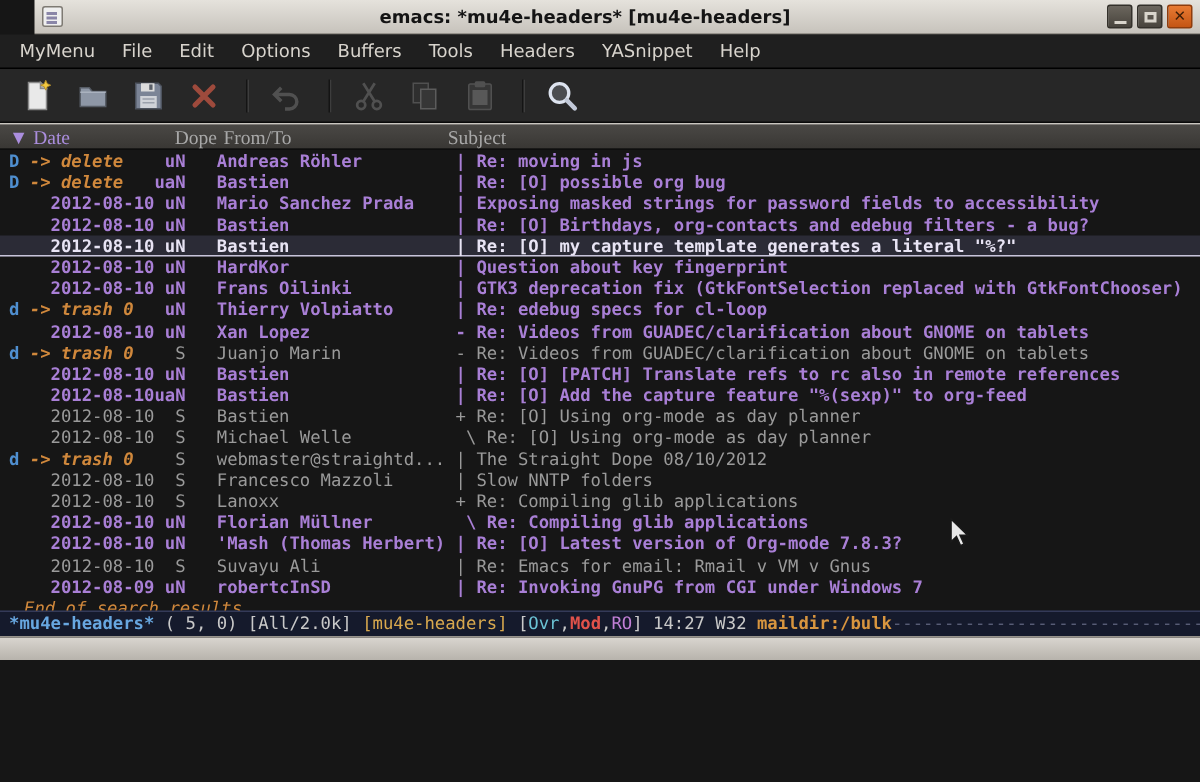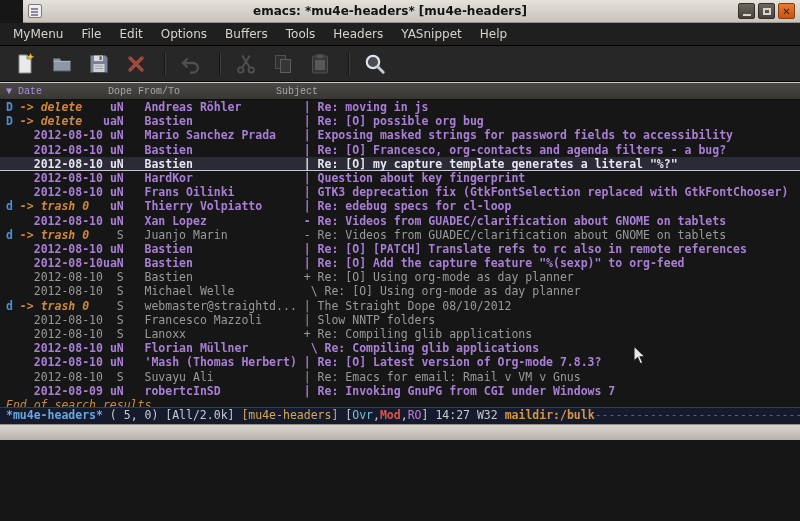--- a/index.html
+++ b/index.html
@@ -39,35 +39,35 @@
     display:flex; align-items:center; padding:0 8px; }
   .tbtn { width:34px; height:30px; display:flex; align-items:center; justify-content:center;
     border-radius:3px; margin-right:3px; }
   .tbtn svg { width:24px; height:24px; }
   .tbtn.disabled { opacity:.42; }
   .tsep { width:2px; height:22px; margin:0 8px; background:#141414; border-right:1px solid #3d3d3d; }
   
   .headerline { position:relative; height:18px;
     background:linear-gradient(#4a4845,#393734);
     border-top:1px solid #c9c6c0; border-bottom:1px solid #0e0e0e;
-    font-family:Liberation Mono, monospace; font-size:10px; }
+    font-family:Liberation Serif, serif; font-size:13px; }
   .hcol { position:absolute; top:1px; line-height:15px; color:var(--hdr_label,#a8a8a8); white-space:pre; }
   .hcol.accent { color:var(--header_accent,#ab8ede); }
   
   .buffer { height:307px; overflow:hidden;
     font-family:"DejaVu Sans Mono","Liberation Mono",monospace;
     font-size:11.5px; line-height:14.2px; }
   .hrow { height:14.2px; white-space:pre; padding-left:6px; }
   .hrow .mk { color:var(--mark,#4f8fd0); font-weight:bold; }
   .hrow .tg { color:var(--marked_target,#d0883c); font-style:italic; font-weight:bold; }
   .hrow.unread .tx { color:var(--unread,#a97fd6); font-weight:bold; }
   .hrow.seen .tx { color:var(--seen,#999); }
   .hrow.current { background:var(--current_bg,#2b2b36); box-shadow:inset 0 -1px 0 #c8c4da; }
   .hrow.current .tx { color:var(--current_fg,#e8e4f4); font-weight:bold; }
-  .end-line { white-space:pre; padding-left:6px; height:14.2px;
+  .end-line { white-space:pre; padding-left:16px; height:14.2px;
     color:var(--marked_target,#d0883c); font-style:italic; }
   
   .modeline { height:17px; background:var(--modeline_bg,#151a2c); border-top:1px solid #343a58;
     font-family:"DejaVu Sans Mono","Liberation Mono",monospace; font-size:11.5px;
     line-height:15px; white-space:pre; color:#c9c9c9; padding-left:6px; overflow:hidden; }
   .ml-buf { color:var(--modeline_buffer,#68a7e0); font-weight:bold; }
   .ml-mode { color:var(--modeline_mode,#d8a84e); }
   .ml-maildir { color:var(--modeline_maildir,#d8953f); font-weight:bold; }
   .ml-filler { color:#5a5f78; }
   .fl-cyan { color:var(--modeline_ovr,#6cc3d5); }
@@ -181,21 +181,21 @@
       <span class="hcol" style="left: calc(17ch + 6px);">Dope</span>
       <span class="hcol" style="left: calc(22ch + 6px);">From/To</span>
       <span class="hcol" style="left: calc(45ch + 6px);">Subject</span>
     </div>
 
   <div class="buffer">
     <div id="rows">
         <div class="hrow unread"><span class="mk">D </span><span class="tg">-&gt; delete   </span><span class="tx"> uN   Andreas Röhler         | Re: moving in js</span></div>
         <div class="hrow unread"><span class="mk">D </span><span class="tg">-&gt; delete   </span><span class="tx">uaN   Bastien                | Re: [O] possible org bug</span></div>
         <div class="hrow unread"><span class="mk">  </span><span class="tx">  2012-08-10</span><span class="tx"> uN   Mario Sanchez Prada    | Exposing masked strings for password fields to accessibility</span></div>
-        <div class="hrow unread"><span class="mk">  </span><span class="tx">  2012-08-10</span><span class="tx"> uN   Bastien                | Re: [O] Francesco, org-contacts and agenda filters - a bug?</span></div>
+        <div class="hrow unread"><span class="mk">  </span><span class="tx">  2012-08-10</span><span class="tx"> uN   Bastien                | Re: [O] Birthdays, org-contacts and edebug filters - a bug?</span></div>
         <div class="hrow current"><span class="mk">  </span><span class="tx">  2012-08-10</span><span class="tx"> uN   Bastien                | Re: [O] my capture template generates a literal "%?"</span></div>
         <div class="hrow unread"><span class="mk">  </span><span class="tx">  2012-08-10</span><span class="tx"> uN   HardKor                | Question about key fingerprint</span></div>
         <div class="hrow unread"><span class="mk">  </span><span class="tx">  2012-08-10</span><span class="tx"> uN   Frans Oilinki          | GTK3 deprecation fix (GtkFontSelection replaced with GtkFontChooser)</span></div>
         <div class="hrow unread"><span class="mk">d </span><span class="tg">-&gt; trash 0  </span><span class="tx"> uN   Thierry Volpiatto      | Re: edebug specs for cl-loop</span></div>
         <div class="hrow unread"><span class="mk">  </span><span class="tx">  2012-08-10</span><span class="tx"> uN   Xan Lopez              - Re: Videos from GUADEC/clarification about GNOME on tablets</span></div>
         <div class="hrow seen"><span class="mk">d </span><span class="tg">-&gt; trash 0  </span><span class="tx">  S   Juanjo Marin           - Re: Videos from GUADEC/clarification about GNOME on tablets</span></div>
         <div class="hrow unread"><span class="mk">  </span><span class="tx">  2012-08-10</span><span class="tx"> uN   Bastien                | Re: [O] [PATCH] Translate refs to rc also in remote references</span></div>
         <div class="hrow unread"><span class="mk">  </span><span class="tx">  2012-08-10</span><span class="tx">uaN   Bastien                | Re: [O] Add the capture feature "%(sexp)" to org-feed</span></div>
         <div class="hrow seen"><span class="mk">  </span><span class="tx">  2012-08-10</span><span class="tx">  S   Bastien                + Re: [O] Using org-mode as day planner</span></div>
         <div class="hrow seen"><span class="mk">  </span><span class="tx">  2012-08-10</span><span class="tx">  S   Michael Welle           \ Re: [O] Using org-mode as day planner</span></div>

